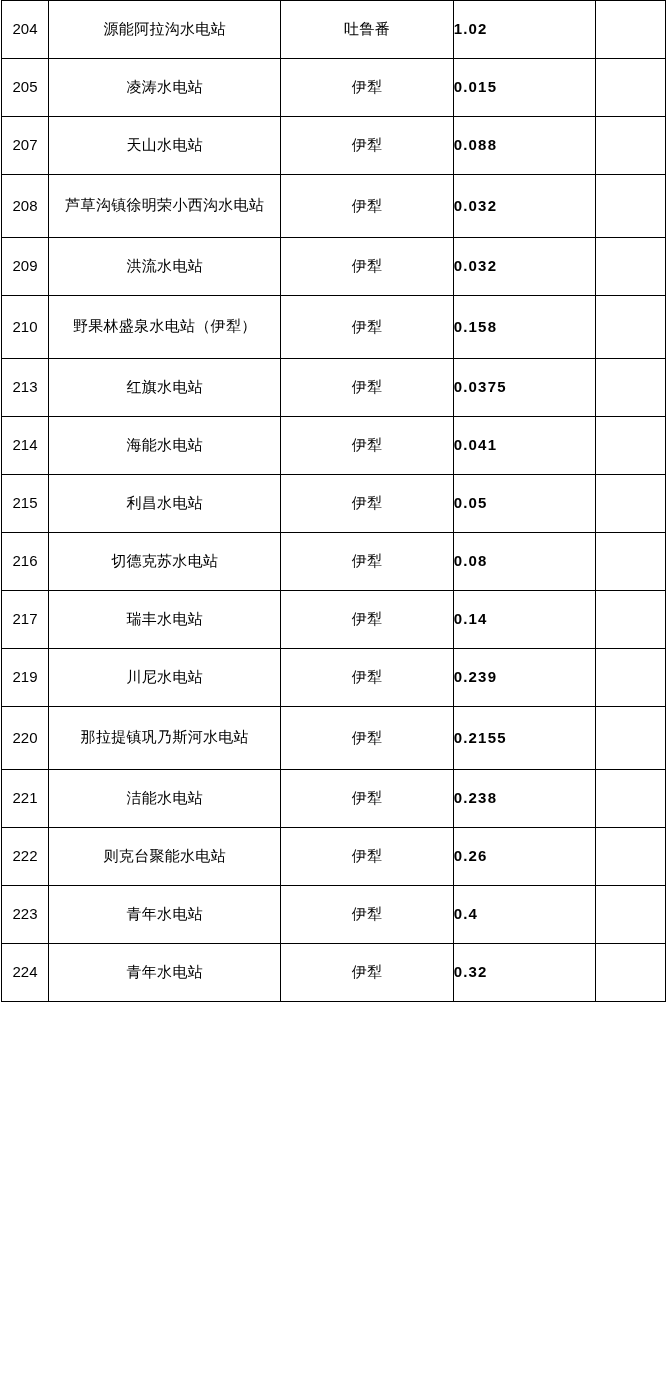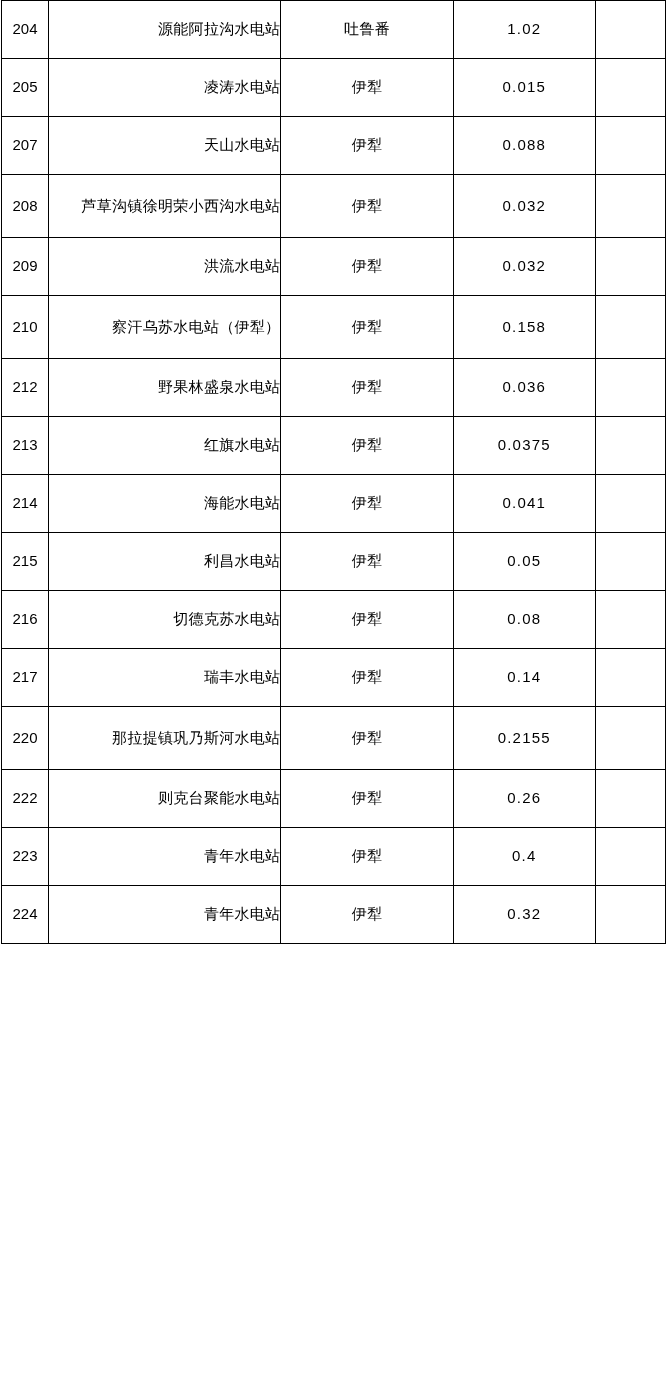--- a/index.html
+++ b/index.html
@@ -39,35 +39,37 @@
   col.c-region{ width: 172px; }
   col.c-value { width: 142px; }
   col.c-blank { width: 70px; }
 
   td.cell-index {
     text-align: center;
     font-size: 14px;
     font-family: "Liberation Sans", sans-serif;
   }
   td.cell-name {
-    text-align: right;
+    text-align: center;
     padding: 6px 8px 6px 9px;
     font-size: 15px;
     letter-spacing: 0.3px;
+    font-family: Liberation Serif, serif;
   }
   td.cell-region {
     text-align: center;
     font-size: 15px;
     letter-spacing: 0.3px;
   }
   td.cell-value {
-    text-align: center;
+    text-align: left;
     font-size: 15px;
     font-family: "Liberation Sans", sans-serif;
     letter-spacing: 1.2px;
+    font-weight: bold;
   }
   td.cell-blank {
     background: #ffffff;
   }
   tr.row-1line td { height: 57px; }
   tr.row-2line td { height: 62px; }
   tr.row-2line td.cell-name { line-height: 1.45; margin-top: 22px; }
 </style>
 </head>
 <body>
@@ -112,30 +114,23 @@
         </tr>
         <tr class="row-1line">
           <td class="cell-index">209</td>
           <td class="cell-name">洪流水电站</td>
           <td class="cell-region">伊犁</td>
           <td class="cell-value">0.032</td>
           <td class="cell-blank"></td>
         </tr>
         <tr class="row-2line">
           <td class="cell-index">210</td>
-          <td class="cell-name">察汗乌苏水电站（伊犁）</td>
+          <td class="cell-name">野果林盛泉水电站（伊犁）</td>
           <td class="cell-region">伊犁</td>
           <td class="cell-value">0.158</td>
-          <td class="cell-blank"></td>
-        </tr>
-        <tr class="row-1line">
-          <td class="cell-index">212</td>
-          <td class="cell-name">野果林盛泉水电站</td>
-          <td class="cell-region">伊犁</td>
-          <td class="cell-value">0.036</td>
           <td class="cell-blank"></td>
         </tr>
         <tr class="row-1line">
           <td class="cell-index">213</td>
           <td class="cell-name">红旗水电站</td>
           <td class="cell-region">伊犁</td>
           <td class="cell-value">0.0375</td>
           <td class="cell-blank"></td>
         </tr>
         <tr class="row-1line">
@@ -157,27 +152,41 @@
           <td class="cell-name">切德克苏水电站</td>
           <td class="cell-region">伊犁</td>
           <td class="cell-value">0.08</td>
           <td class="cell-blank"></td>
         </tr>
         <tr class="row-1line">
           <td class="cell-index">217</td>
           <td class="cell-name">瑞丰水电站</td>
           <td class="cell-region">伊犁</td>
           <td class="cell-value">0.14</td>
+          <td class="cell-blank"></td>
+        </tr>
+        <tr class="row-1line">
+          <td class="cell-index">219</td>
+          <td class="cell-name">川尼水电站</td>
+          <td class="cell-region">伊犁</td>
+          <td class="cell-value">0.239</td>
           <td class="cell-blank"></td>
         </tr>
         <tr class="row-2line">
           <td class="cell-index">220</td>
           <td class="cell-name">那拉提镇巩乃斯河水电站</td>
           <td class="cell-region">伊犁</td>
           <td class="cell-value">0.2155</td>
+          <td class="cell-blank"></td>
+        </tr>
+        <tr class="row-1line">
+          <td class="cell-index">221</td>
+          <td class="cell-name">洁能水电站</td>
+          <td class="cell-region">伊犁</td>
+          <td class="cell-value">0.238</td>
           <td class="cell-blank"></td>
         </tr>
         <tr class="row-1line">
           <td class="cell-index">222</td>
           <td class="cell-name">则克台聚能水电站</td>
           <td class="cell-region">伊犁</td>
           <td class="cell-value">0.26</td>
           <td class="cell-blank"></td>
         </tr>
         <tr class="row-1line">

